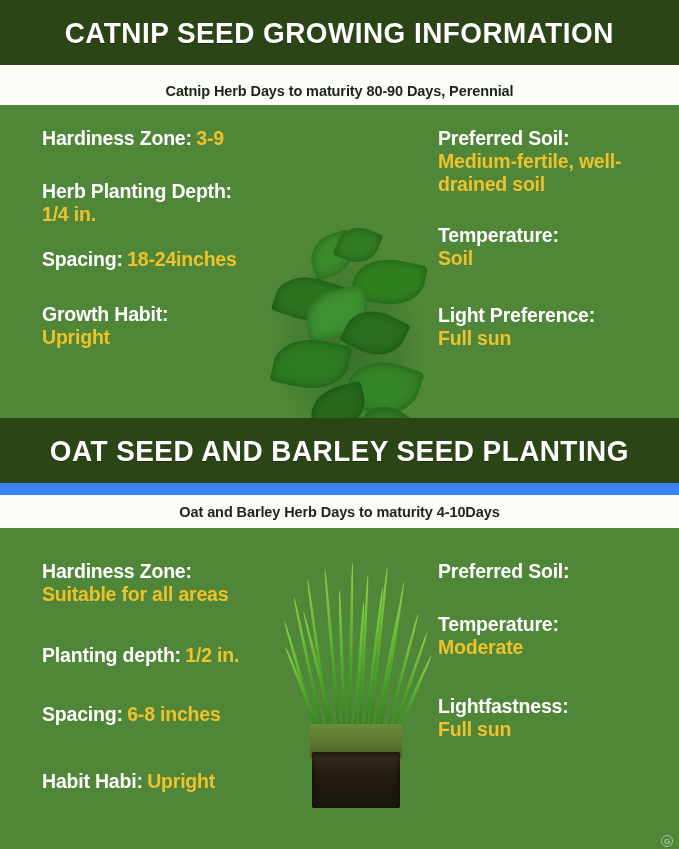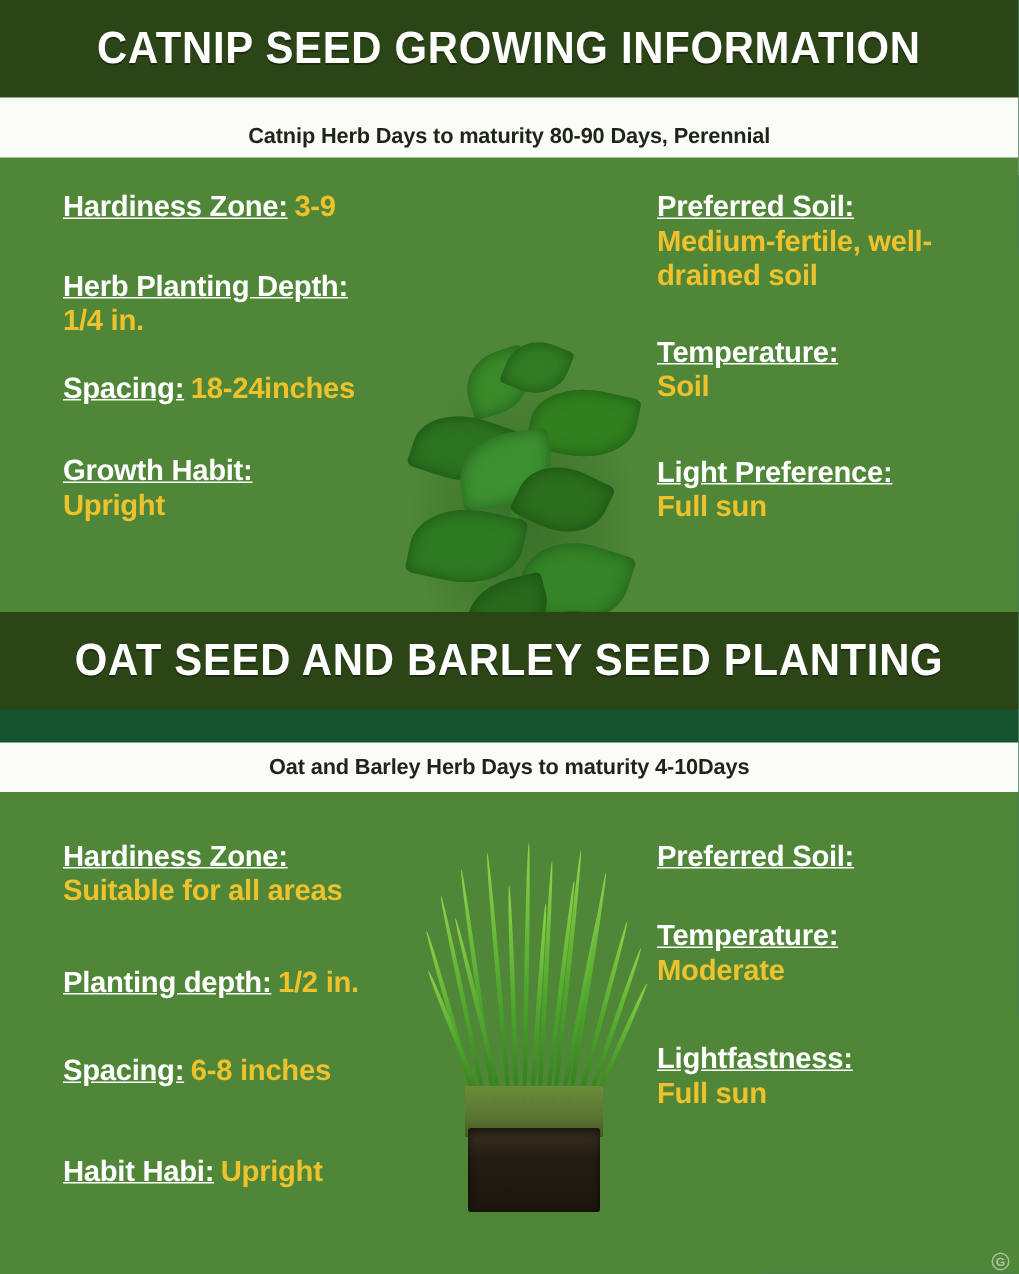--- a/index.html
+++ b/index.html
@@ -2,21 +2,21 @@
 <html><head>
 <meta charset="utf-8">
 <style>
   * { margin:0; padding:0; box-sizing:border-box; }
   html,body { width:679px; height:849px; }
   body {
     font-family:"Liberation Sans", sans-serif;
     background:#ffffff;
     overflow:hidden;
   }
-  .poster { position:relative; width:679px; height:849px; overflow:hidden; background:#14532d; }
+  .poster { position:relative; width:679px; height:849px; overflow:hidden; background:#3b82f6; }
 
   
   .band-head {
     position:absolute; left:0; width:679px;
     background:#2c4516;
     display:flex; align-items:center; justify-content:center;
   }
   .band-head .htitle {
     color:#ffffff;
     font-family:"Liberation Sans Narrow","Liberation Sans", sans-serif;
@@ -49,21 +49,20 @@
   .col { position:absolute; }
   .col.left  { left:42px; }
   .col.right { left:438px; }
 
   .fact { margin:0; line-height:1.18; }
   .fact .k {
     color:#ffffff;
     font-weight:bold;
     font-size:19.5px;
     letter-spacing:-0.2px;
-    text-decoration:underline;
   }
   .fact .v {
     color:#edc22d;
     font-weight:bold;
     font-size:19.5px;
     letter-spacing:-0.2px;
   }
   .fact.inline .k, .fact.inline .v { display:inline; }
   .fact.stack .k { display:block; }
   .fact.stack .v { display:block; }
@@ -186,21 +185,21 @@
         <span class="k">Temperature:</span>
         <span class="v">Soil</span>
       </p>
       <p class="fact stack">
         <span class="k">Light Preference:</span>
         <span class="v">Full sun</span>
       </p>
     </div>
   </div>
 
-  <div class="band-head" style="top:408px;height:65px;">
+  <div class="band-head" style="top:418px;height:65px;">
     <span class="htitle">OAT SEED AND BARLEY SEED PLANTING</span>
   </div>
 
   <div class="band-sub" style="top:495px;height:33px;">
     <span class="stitle">Oat and Barley Herb Days to maturity 4-10Days</span>
   </div>
 
   <div class="panel p2">
 
     <div class="col left" style="top:32px;">

